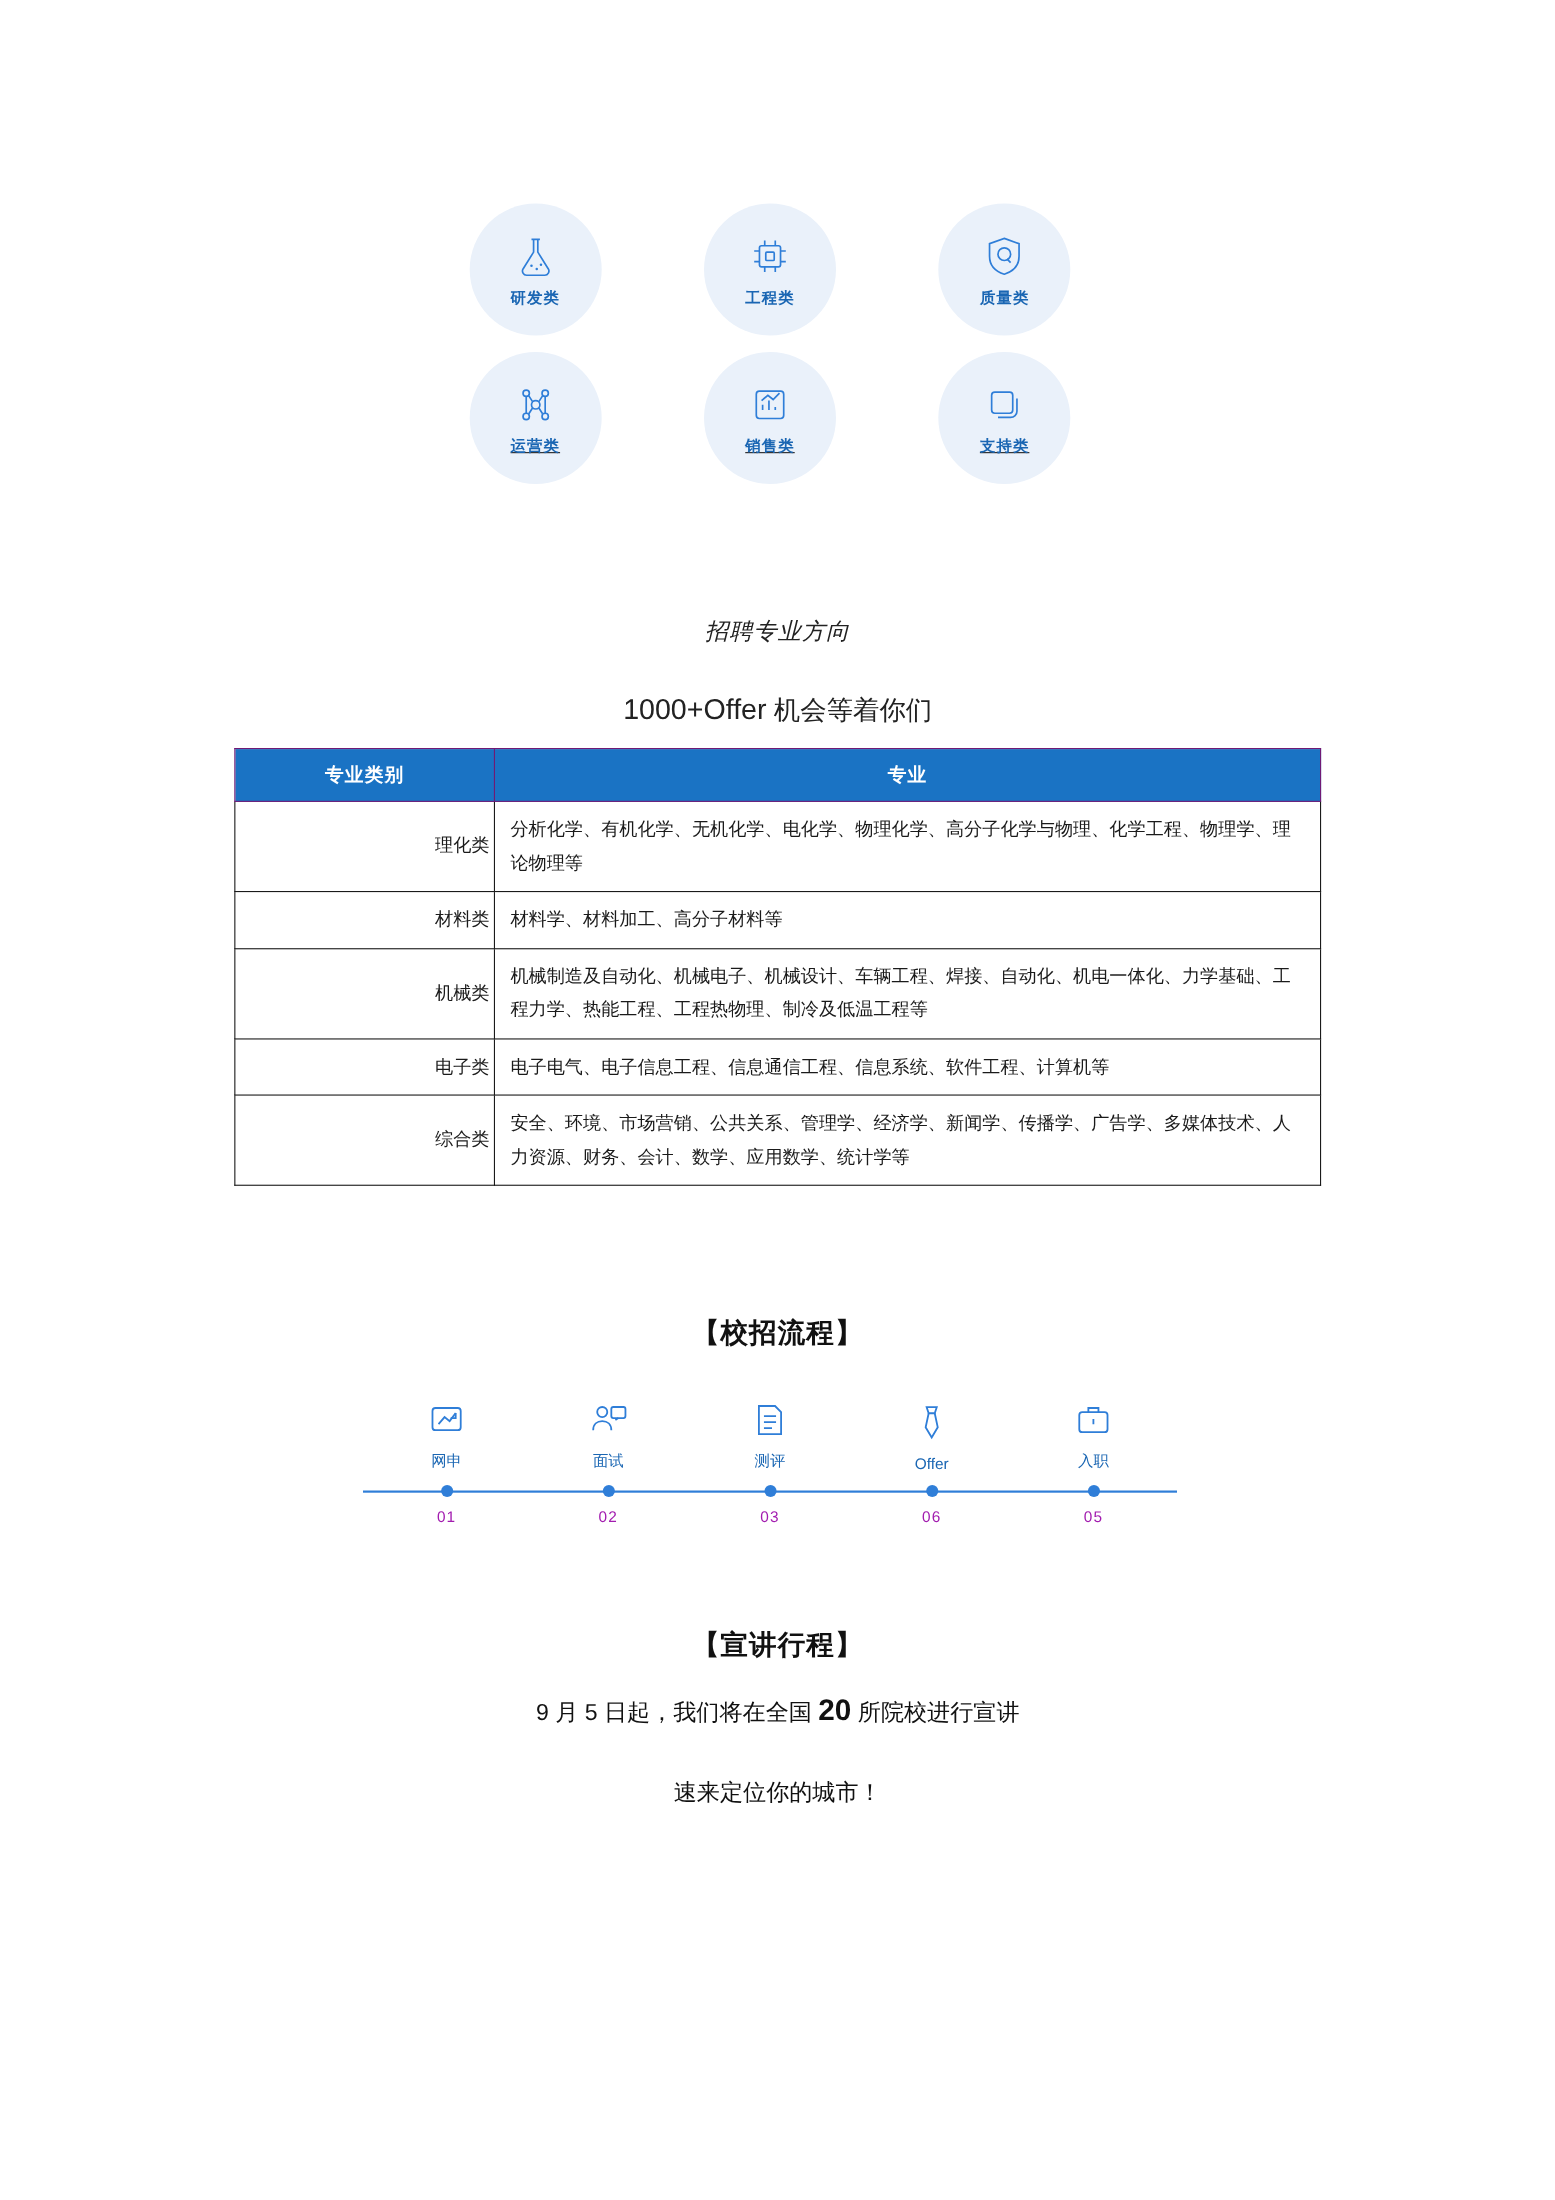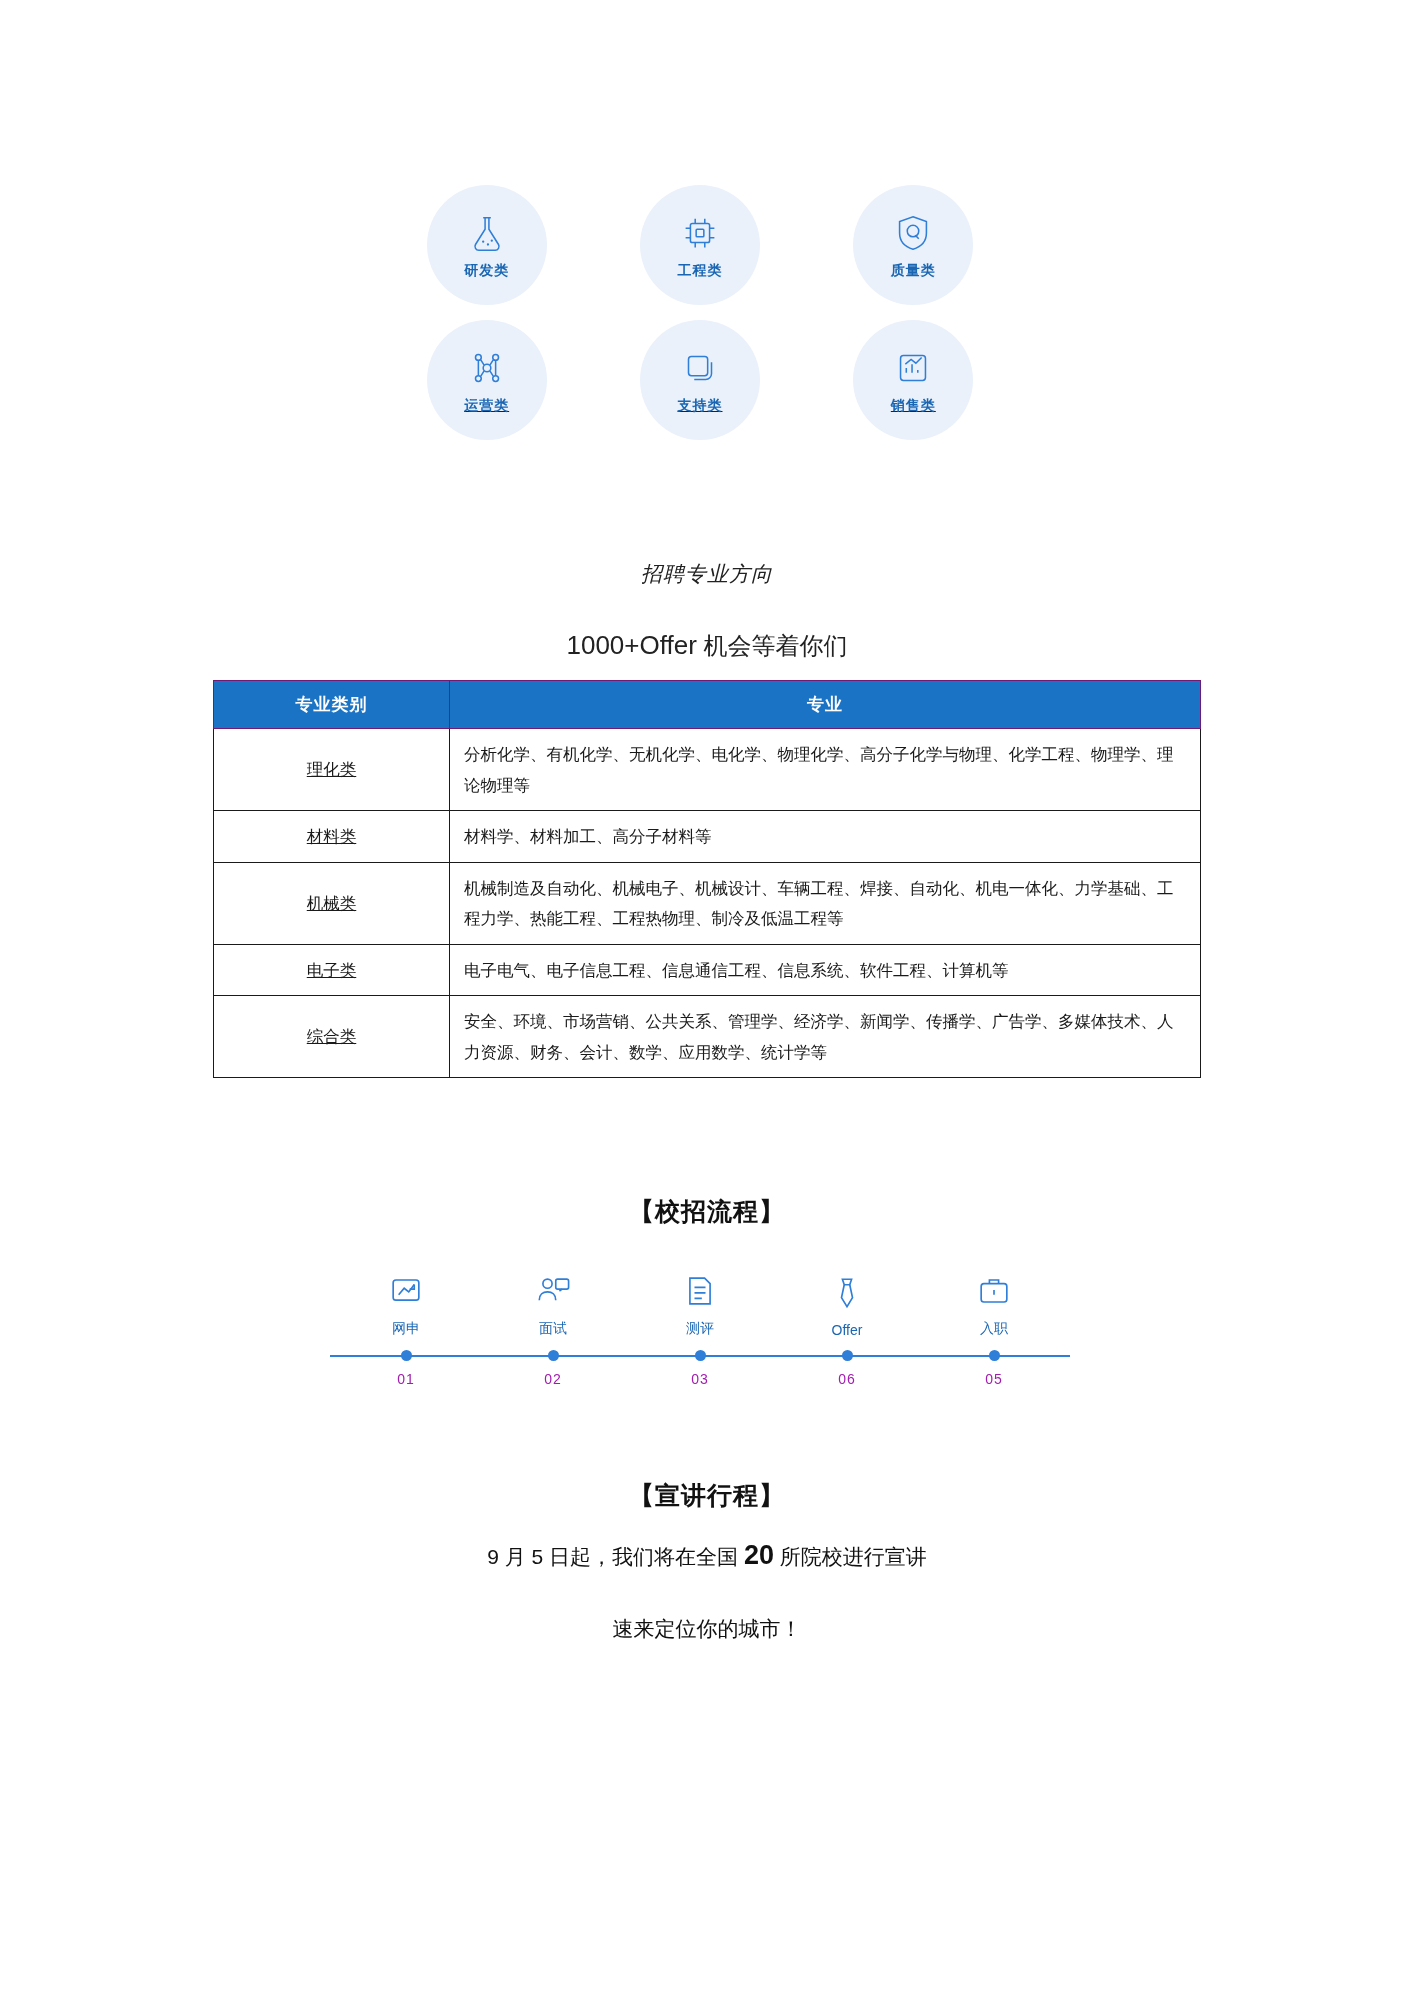--- a/index.html
+++ b/index.html
@@ -107,23 +107,22 @@
   }
   .majors-table th.c1 { width: 235px; }
   .majors-table td {
     border: 1px solid #1a1a1a;
     font-size: 16.5px;
     color: #1a1a1a;
     line-height: 1.85;
     vertical-align: middle;
   }
   .majors-table td.cat {
-    text-align: center;
+    text-align: right;
     padding: 10px 4px;
-    text-decoration: underline;
   }
   .majors-table td.list {
     padding: 10px 14px;
   }
 
   
   .process {
     position: absolute;
     left: 330px;
     top: 1265px;
@@ -269,38 +268,38 @@
             </svg>
           </span>
           <span class="cat-label">运营类</span>
         </div>
       </div>
 
       <div class="cat-cell">
         <div class="cat-circle">
           <span class="cat-icon">
             <svg viewBox="0 0 48 48" width="46" height="46" fill="none" stroke="#2f7ed8" stroke-width="1.6">
-              <rect x="12" y="12" width="20" height="20" rx="3"></rect>
-              <path d="M18 36h12a6 6 0 0 0 6-6V18"></path>
-            </svg>
-          </span>
-          <span class="cat-label">支持类</span>
-        </div>
-      </div>
-
-      <div class="cat-cell">
-        <div class="cat-circle">
-          <span class="cat-icon">
-            <svg viewBox="0 0 48 48" width="46" height="46" fill="none" stroke="#2f7ed8" stroke-width="1.6">
               <rect x="11" y="11" width="26" height="26" rx="3"></rect>
               <path d="M17 29v-5M23 29v-9M29 29v-3"></path>
               <path d="M16 20l6-5 5 4 6-6"></path>
             </svg>
           </span>
           <span class="cat-label">销售类</span>
+        </div>
+      </div>
+
+      <div class="cat-cell">
+        <div class="cat-circle">
+          <span class="cat-icon">
+            <svg viewBox="0 0 48 48" width="46" height="46" fill="none" stroke="#2f7ed8" stroke-width="1.6">
+              <rect x="12" y="12" width="20" height="20" rx="3"></rect>
+              <path d="M18 36h12a6 6 0 0 0 6-6V18"></path>
+            </svg>
+          </span>
+          <span class="cat-label">支持类</span>
         </div>
       </div>
 
     </div>
   </div>
 
   <div class="center-line h-major" style="top:560px;">招聘专业方向</div>
 
   <div class="center-line h-offer" style="top:630px;">
     <span class="num">1000+Offer</span>

